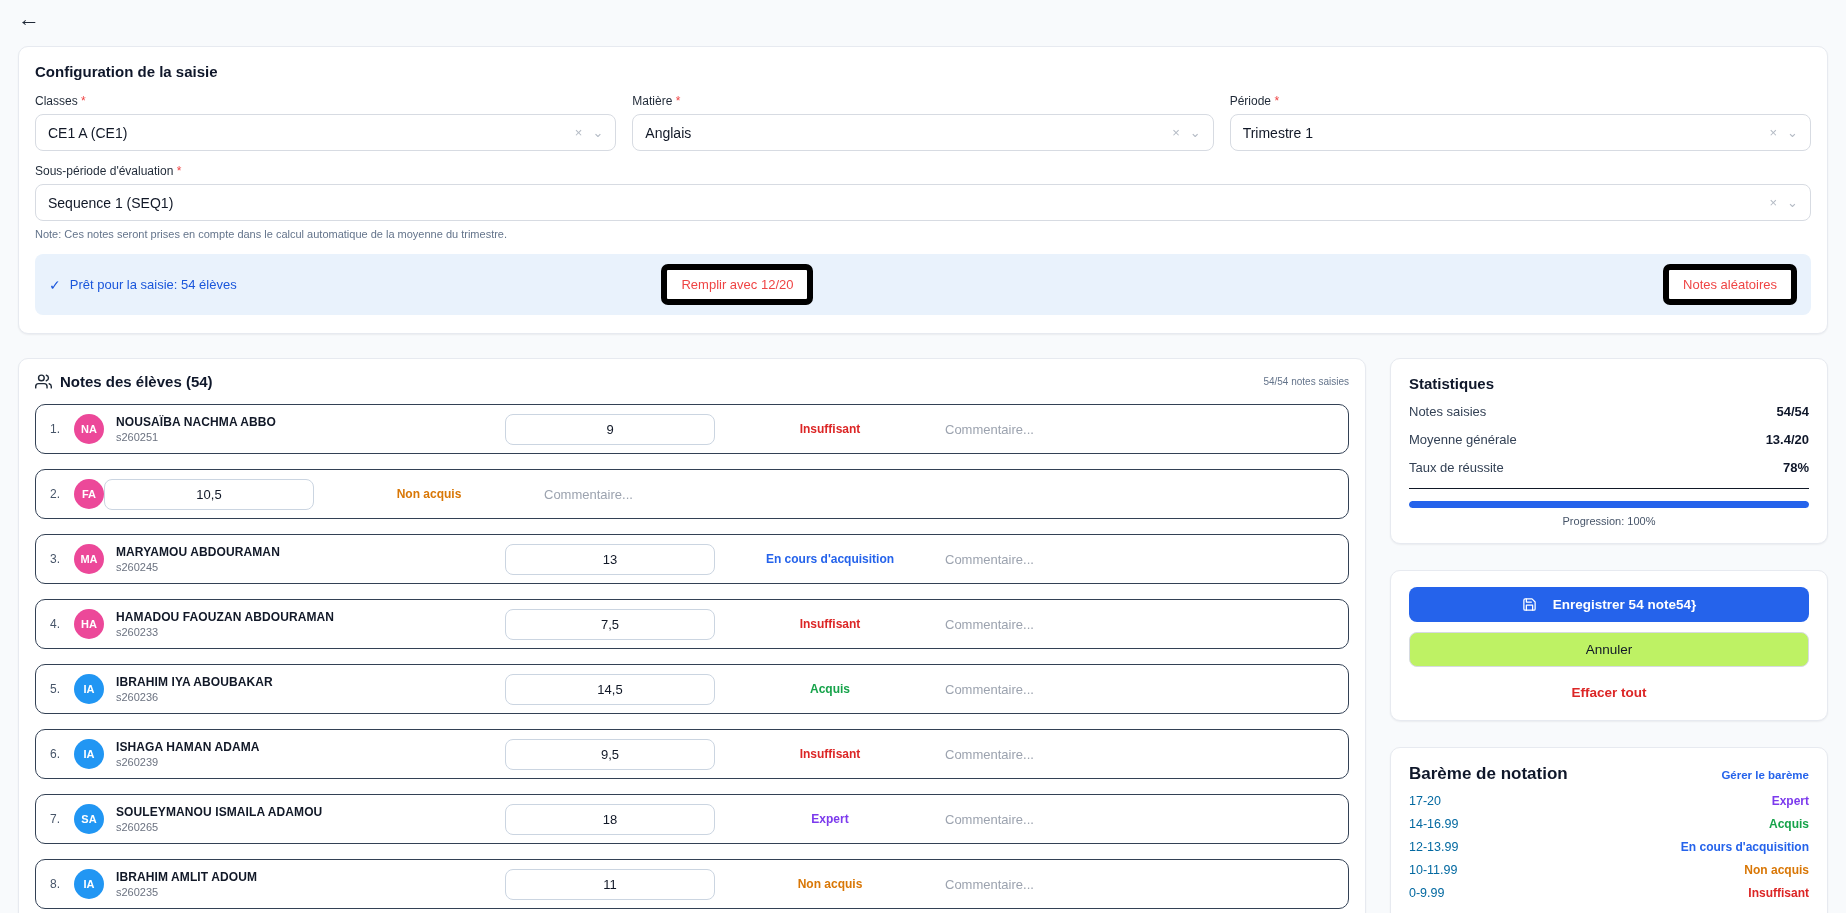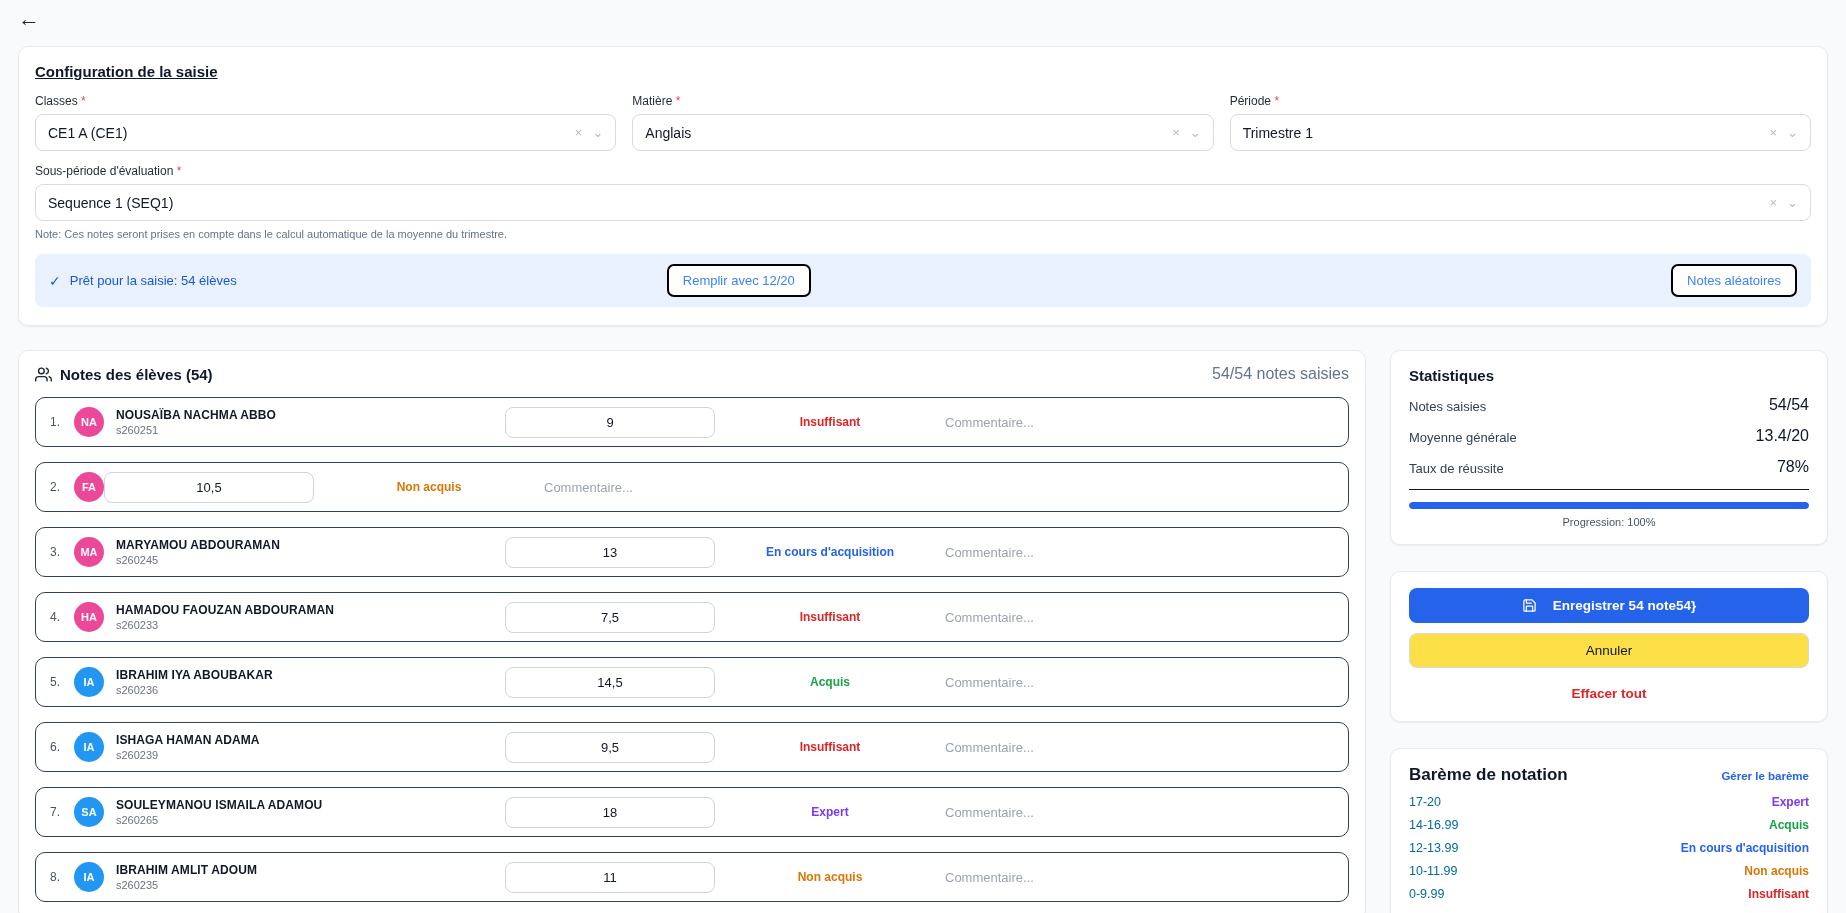--- a/index.html
+++ b/index.html
@@ -20,58 +20,58 @@
   
   .card {
     background: #fff;
     border: 1px solid #e7eaf0;
     border-radius: 10px;
     box-shadow: 0 1px 2px rgba(16,24,40,.06);
   }
 
   
   .config-card { margin-top: 14px; padding: 16px 16px 18px 16px; }
-  .config-title { font-size: 15px; font-weight: bold; margin-bottom: 14px; text-decoration: underline; }
+  .config-title { font-size: 15px; font-weight: bold; margin-bottom: 14px; }
   .field-label { font-size: 12px; color: #1f2937; margin-bottom: 6px; }
   .req { color: #ef4444; }
   .select-grid { display: grid; grid-template-columns: 1fr 1fr 1fr; column-gap: 16px; }
   .select-box {
     height: 37px; border: 1px solid #d7dbe2; border-radius: 8px; background: #fff;
     display: flex; align-items: center; padding: 0 12px; cursor: pointer;
   }
   .select-value { font-size: 14px; color: #111827; flex: 1; }
   .select-icons { display: flex; align-items: center; gap: 10px; color: #b3bac4; font-size: 13px; }
   .select-icons span { cursor: pointer; }
   .subperiod { margin-top: 13px; }
   .note-text { font-size: 11px; color: #64748b; margin-top: 7px; }
 
   .ready-banner {
     margin-top: 14px; background: #e9f2fc; border-radius: 8px;
     display: flex; align-items: center; padding: 10px 14px; min-height: 50px;
   }
   .ready-left { display: flex; align-items: center; gap: 9px; color: #1a56db; font-size: 13px; }
   .ready-check { font-size: 14px; }
   .btn-white {
-    background: #fff; border: 2px solid #000000; border-radius: 7px;
-    font-size: 13px; color: #3b82f6; padding: 7px 14px; cursor: pointer;
+    background: #fff; border: 6px solid #000000; border-radius: 7px;
+    font-size: 13px; color: #ef4444; padding: 7px 14px; cursor: pointer;
     font-family: "Liberation Sans", sans-serif;
   }
   .ready-fill { margin: 0 auto; }
   .ready-random { margin-left: auto; }
   .ready-left + .ready-fill { margin-left: auto; margin-right: auto; }
 
   
   .main { display: flex; gap: 24px; margin-top: 24px; align-items: flex-start; }
   .students-card { flex: 1; padding: 14px 16px 16px 16px; }
   .sidebar { width: 438px; flex: none; }
 
   
   .students-header { display: flex; align-items: center; margin-bottom: 14px; }
   .students-title { font-size: 15px; font-weight: bold; display: flex; align-items: center; gap: 8px; }
-  .students-progress { margin-left: auto; font-size: 16px; color: #64748b; }
+  .students-progress { margin-left: auto; font-size: 10px; color: #64748b; }
   .student-row {
     border: 1px solid #334155; border-radius: 10px; height: 50px;
     display: flex; align-items: center; padding: 0 14px; margin-bottom: 15px;
     background: #fff;
   }
   .student-row:last-of-type { margin-bottom: 0; }
   .student-rank { width: 20px; font-size: 12px; color: #475569; flex: none; }
   .avatar {
     width: 30px; height: 30px; border-radius: 50%; flex: none; margin-left: 4px;
     display: flex; align-items: center; justify-content: center;
@@ -90,34 +90,34 @@
     flex: 1; border: none; outline: none; background: transparent;
     font-size: 13px; color: #111827; font-family: "Liberation Sans", sans-serif; min-width: 0;
   }
   .comment-input::placeholder { color: #9ca3af; }
 
   
   .side-card { padding: 16px 18px; margin-bottom: 26px; }
   .side-title { font-size: 15px; font-weight: bold; margin-bottom: 12px; }
   .stat-row { display: flex; align-items: flex-end; margin-bottom: 13px; }
   .stat-label { font-size: 13px; color: #334155; }
-  .stat-value { margin-left: auto; font-size: 16px; font-weight: normal; color: #0f172a; }
+  .stat-value { margin-left: auto; font-size: 13px; font-weight: bold; color: #0f172a; }
   .stat-divider { border: none; border-top: 1px solid #111827; margin: 4px 0 12px 0; }
   .progress-track { height: 7px; border-radius: 5px; background: #e2e8f0; overflow: hidden; }
   .progress-fill { height: 100%; background: #2563eb; border-radius: 5px; }
   .progress-caption { text-align: center; font-size: 11px; color: #475569; margin-top: 7px; }
 
   .btn-primary {
     width: 100%; background: #2563eb; color: #fff; border: none; border-radius: 8px;
     height: 35px; font-size: 13.5px; font-weight: bold; cursor: pointer;
     display: flex; align-items: center; justify-content: center; gap: 16px;
     font-family: "Liberation Sans", sans-serif;
   }
   .btn-outline {
-    width: 100%; background: #fde047; border: 1px solid #d6dae1; border-radius: 8px;
+    width: 100%; background: #bef264; border: 1px solid #d6dae1; border-radius: 8px;
     height: 35px; font-size: 13.5px; color: #111827; cursor: pointer; margin-top: 10px;
     font-family: "Liberation Sans", sans-serif;
   }
   .btn-danger-text {
     display: block; width: 100%; text-align: center; background: none; border: none;
     color: #dc2626; font-size: 13.5px; font-weight: bold; cursor: pointer;
     margin-top: 14px; padding: 4px 0; font-family: "Liberation Sans", sans-serif;
   }
 
   .scale-header { display: flex; align-items: baseline; margin-bottom: 10px; }

